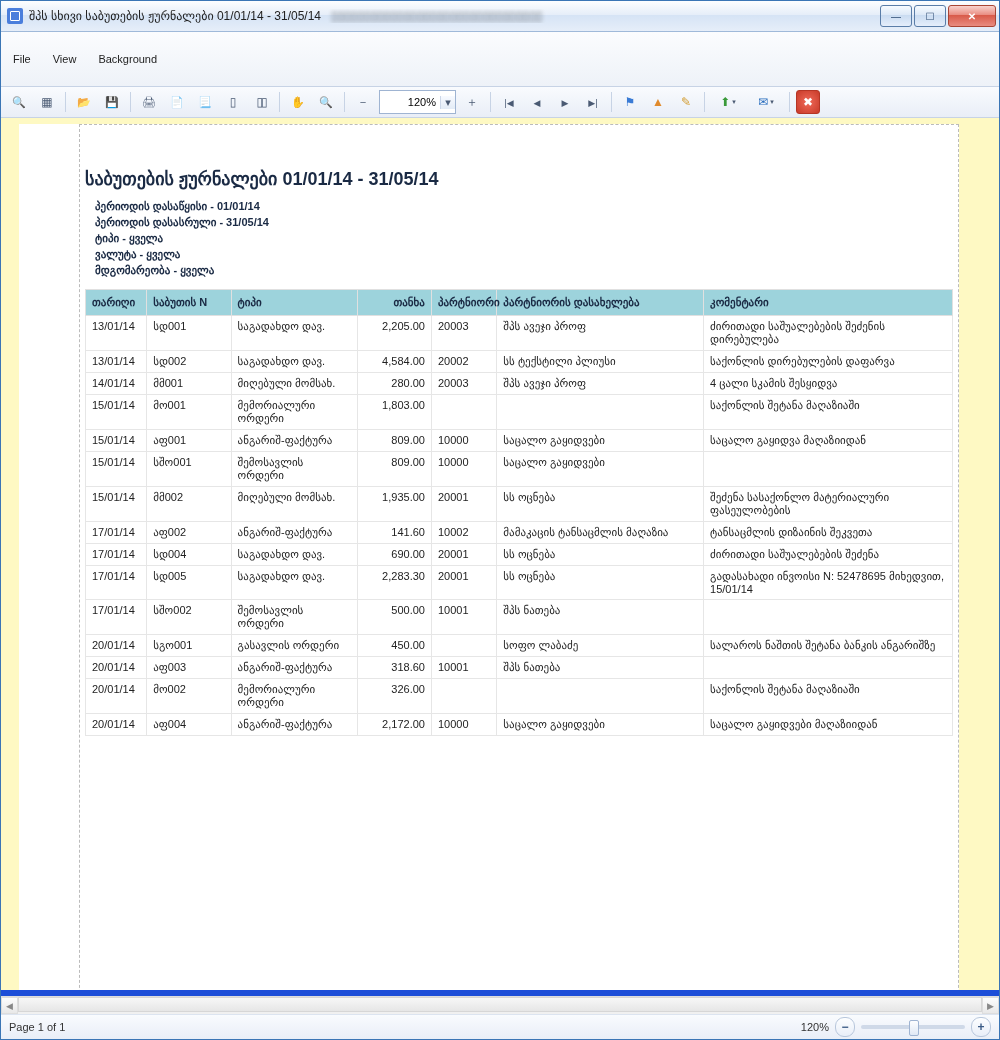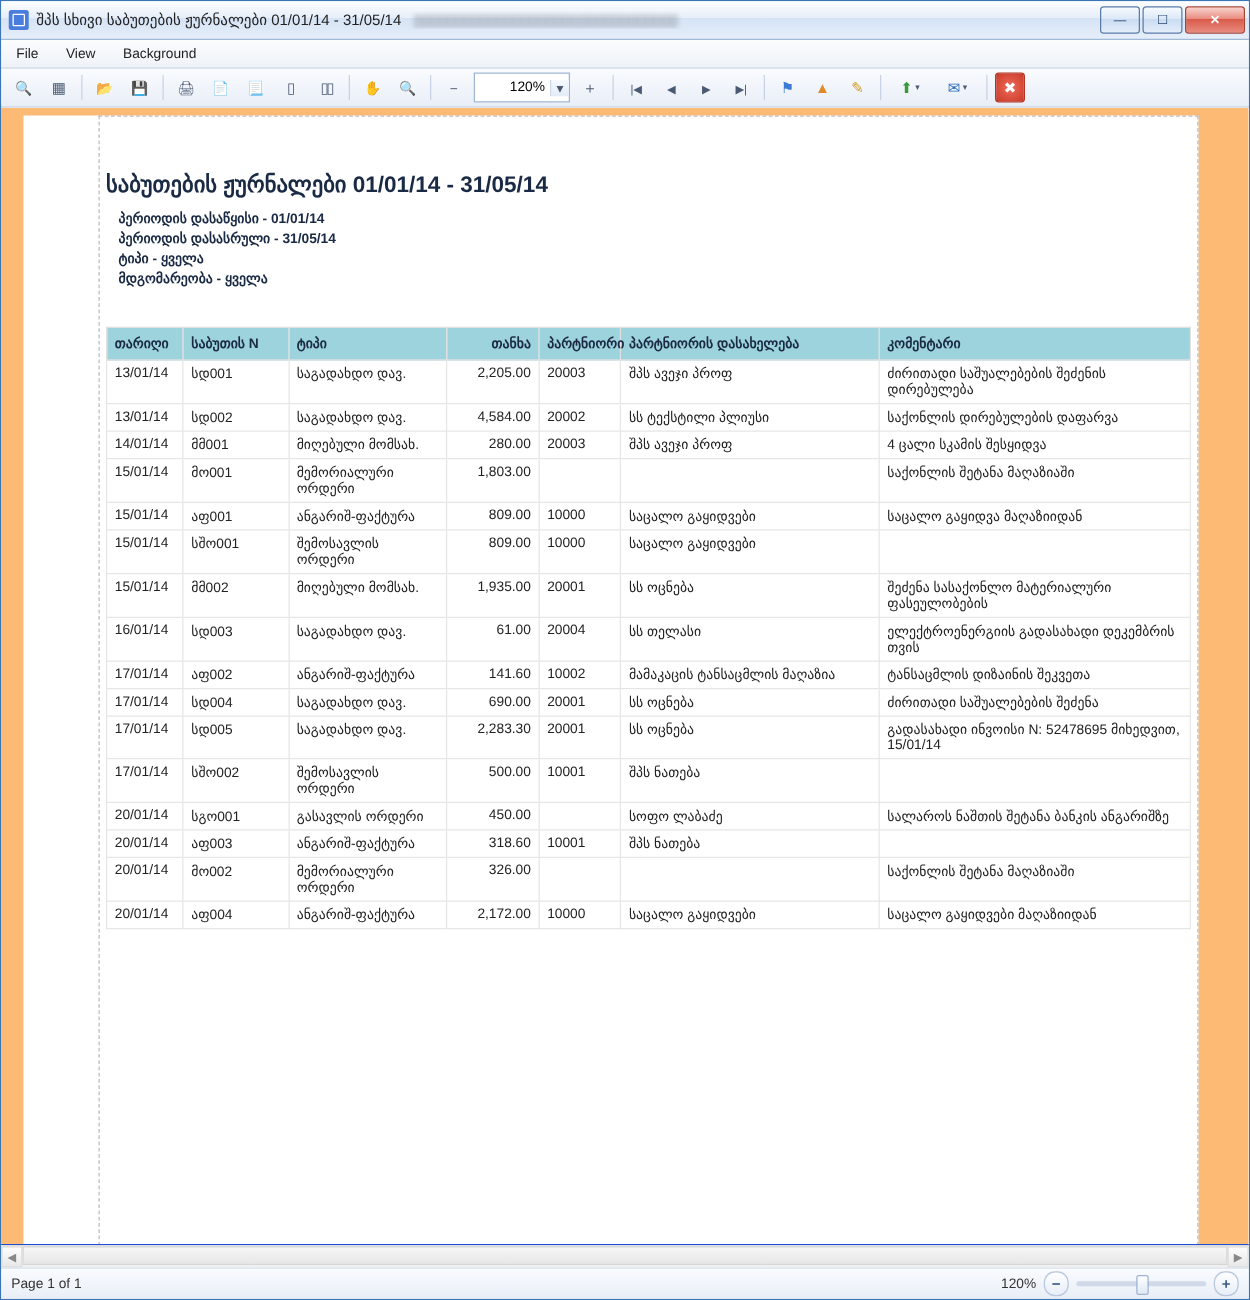--- a/index.html
+++ b/index.html
@@ -7,21 +7,21 @@
 .window{width:1000px;height:1040px;border:1px solid #3a75b5;box-sizing:border-box;display:flex;flex-direction:column;background:#f4f4f4;position:relative}
 .titlebar{height:30px;background:linear-gradient(#fdfeff,#e6eef9 45%,#d5e3f5 46%,#e6eef9);border-bottom:1px solid #9fb9d9;display:flex;align-items:center;padding:0 0 0 6px}
 .titlebar .appicon{width:16px;height:16px;margin-right:6px;background:#4a7edc;border-radius:2px;position:relative}
 .titlebar .appicon:after{content:"";position:absolute;inset:3px;border:1px solid #fff;border-radius:1px}
 .titlebar .title{flex:1;color:#222;font-size:12px;white-space:nowrap;overflow:hidden}
 .titlebar .blur{filter:blur(2px);opacity:.7;margin-left:10px}
 .winbtns{display:flex;margin-right:2px}
 .winbtn{width:30px;height:20px;margin:0 1px;border:1px solid #5a7da8;border-radius:3px;background:linear-gradient(#f7fbff,#dce8f7 45%,#c9dbf1 46%,#e5eefb);display:flex;align-items:center;justify-content:center;font-size:10px;color:#2b4a72}
 .winbtn.close{width:46px;background:linear-gradient(#f8d3ce,#e98c80 45%,#d85a49 46%,#e98c80);border-color:#a94534;color:#fff;font-weight:bold}
 
-.menubar{height:22px;background:linear-gradient(#fbfcfe,#eef2f8);border-bottom:1px solid #c7d3e5;display:flex;align-items:center;padding:0 8px;gap:14px;color:#222}
+.menubar{height:22px;background:linear-gradient(#fbfcfe,#eef2f8);border-bottom:1px solid #c7d3e5;display:flex;align-items:center;padding:16px 8px;gap:14px;color:#222}
 .menubar span{padding:2px 4px;cursor:default}
 
 .toolbar{height:30px;background:linear-gradient(#f9fbfe,#e9eef7);border-bottom:1px solid #c7d3e5;display:flex;align-items:center;padding:0 6px;gap:4px}
 .tbtn{width:22px;height:22px;border:1px solid transparent;border-radius:3px;display:flex;align-items:center;justify-content:center;color:#4a5a73}
 .tsep{width:1px;height:20px;background:#c7d3e5;margin:0 2px}
 .zoombox{display:flex;align-items:center;height:22px;border:1px solid #9fb4d2;background:#fff}
 .zoombox input{width:52px;border:none;text-align:right;padding:0 4px;font-size:11px;outline:none;height:18px}
 .zoombox .dd{width:14px;border-left:1px solid #ccd7e8;display:flex;align-items:center;justify-content:center;color:#4a5a73;background:linear-gradient(#f7faff,#e3ebf6)}
 
 .ic{font-size:12px;line-height:1}
@@ -45,29 +45,29 @@
 .ic-flag:before{content:"⚑";color:#3a7bd5}
 .ic-flame:before{content:"▲";color:#e08a2c}
 .ic-pen:before{content:"✎";color:#d29a2b}
 .ic-export:before{content:"⬆";color:#3a9a3a}
 .ic-mail:before{content:"✉";color:#2c6fbf}
 .ic-stop:before{content:"✖";color:#fff}
 .tbtn.stop{background:radial-gradient(#f06a5a,#c83a28);border-color:#b53525;color:#fff}
 .tbtn .dd-arrow{font-size:7px;margin-left:2px;color:#4a5a73}
 .tbtn.wdd{width:32px}
 
-.viewer{flex:1;background:#fdba74;overflow:auto;position:relative;border-bottom:1px solid #1d4ed8}
+.viewer{flex:1;background:#fef9c3;overflow:auto;position:relative;border-bottom:6px solid #1d4ed8}
 .page{width:940px;margin:6px auto 6px 18px;background:#fff;position:relative}
 .page-outline{position:absolute;top:0;left:60px;right:0;bottom:0;border:1px dashed #bbb}
 .content{position:relative;padding:44px 0 30px 66px;min-height:870px}
 
 .rpt-title{font-size:18px;font-weight:bold;color:#1a2a44;margin-bottom:10px}
 .meta{margin:0 0 3px 10px;font-size:11px;font-weight:bold;color:#1a2a44}
 
-.tbl{margin-top:32px;border-collapse:collapse;width:868px;table-layout:fixed}
+.tbl{margin-top:12px;border-collapse:collapse;width:868px;table-layout:fixed}
 .tbl th{background:#9dd3dc;color:#1a2a44;font-weight:bold;font-size:11px;text-align:left;padding:6px 6px;border:1px solid #e0e0e0}
 .tbl td{font-size:11px;padding:4px 6px;border:1px solid #e6e6e6;vertical-align:top;color:#222}
 .tbl td.num{text-align:right;white-space:nowrap}
 .tbl tr.total td{background:#e7e7e7;font-weight:bold}
 .c-date{width:58px}
 .c-doc{width:80px}
 .c-type{width:120px}
 .c-amt{width:70px}
 .c-part{width:62px}
 .c-pname{width:196px}
@@ -196,20 +196,21 @@
 
   <div class="viewer">
     <div class="page">
       <div class="page-outline"></div>
       <div class="content">
         <div class="rpt-title">საბუთების ჟურნალები 01/01/14 - 31/05/14</div>
         <div id="meta-block">
             <div class="meta">პერიოდის დასაწყისი  -  01/01/14</div>
             <div class="meta">პერიოდის დასასრული  -  31/05/14</div>
             <div class="meta">ტიპი  -  ყველა</div>
+            <div class="meta">ვალუტა  -  ყველა</div>
             <div class="meta">მდგომარეობა  -  ყველა</div>
           </div>
         <table class="tbl">
           <colgroup>
             <col class="c-date">
               <col class="c-doc">
               <col class="c-type">
               <col class="c-amt">
               <col class="c-part">
               <col class="c-pname">
@@ -284,29 +285,20 @@
               <tr>
                 <td>15/01/14</td>
                 <td>მმ002</td>
                 <td>მიღებული მომსახ.</td>
                 <td class="num">1,935.00</td>
                 <td>20001</td>
                 <td>სს ოცნება</td>
                 <td>შეძენა სასაქონლო მატერიალური ფასეულობების</td>
               </tr>
               <tr>
-                <td>16/01/14</td>
-                <td>სდ003</td>
-                <td>საგადახდო დავ.</td>
-                <td class="num">61.00</td>
-                <td>20004</td>
-                <td>სს თელასი</td>
-                <td>ელექტროენერგიის გადასახადი დეკემბრის თვის</td>
-              </tr>
-              <tr>
                 <td>17/01/14</td>
                 <td>აფ002</td>
                 <td>ანგარიშ-ფაქტურა</td>
                 <td class="num">141.60</td>
                 <td>10002</td>
                 <td>მამაკაცის ტანსაცმლის მაღაზია</td>
                 <td>ტანსაცმლის დიზაინის შეკვეთა</td>
               </tr>
               <tr>
                 <td>17/01/14</td>

